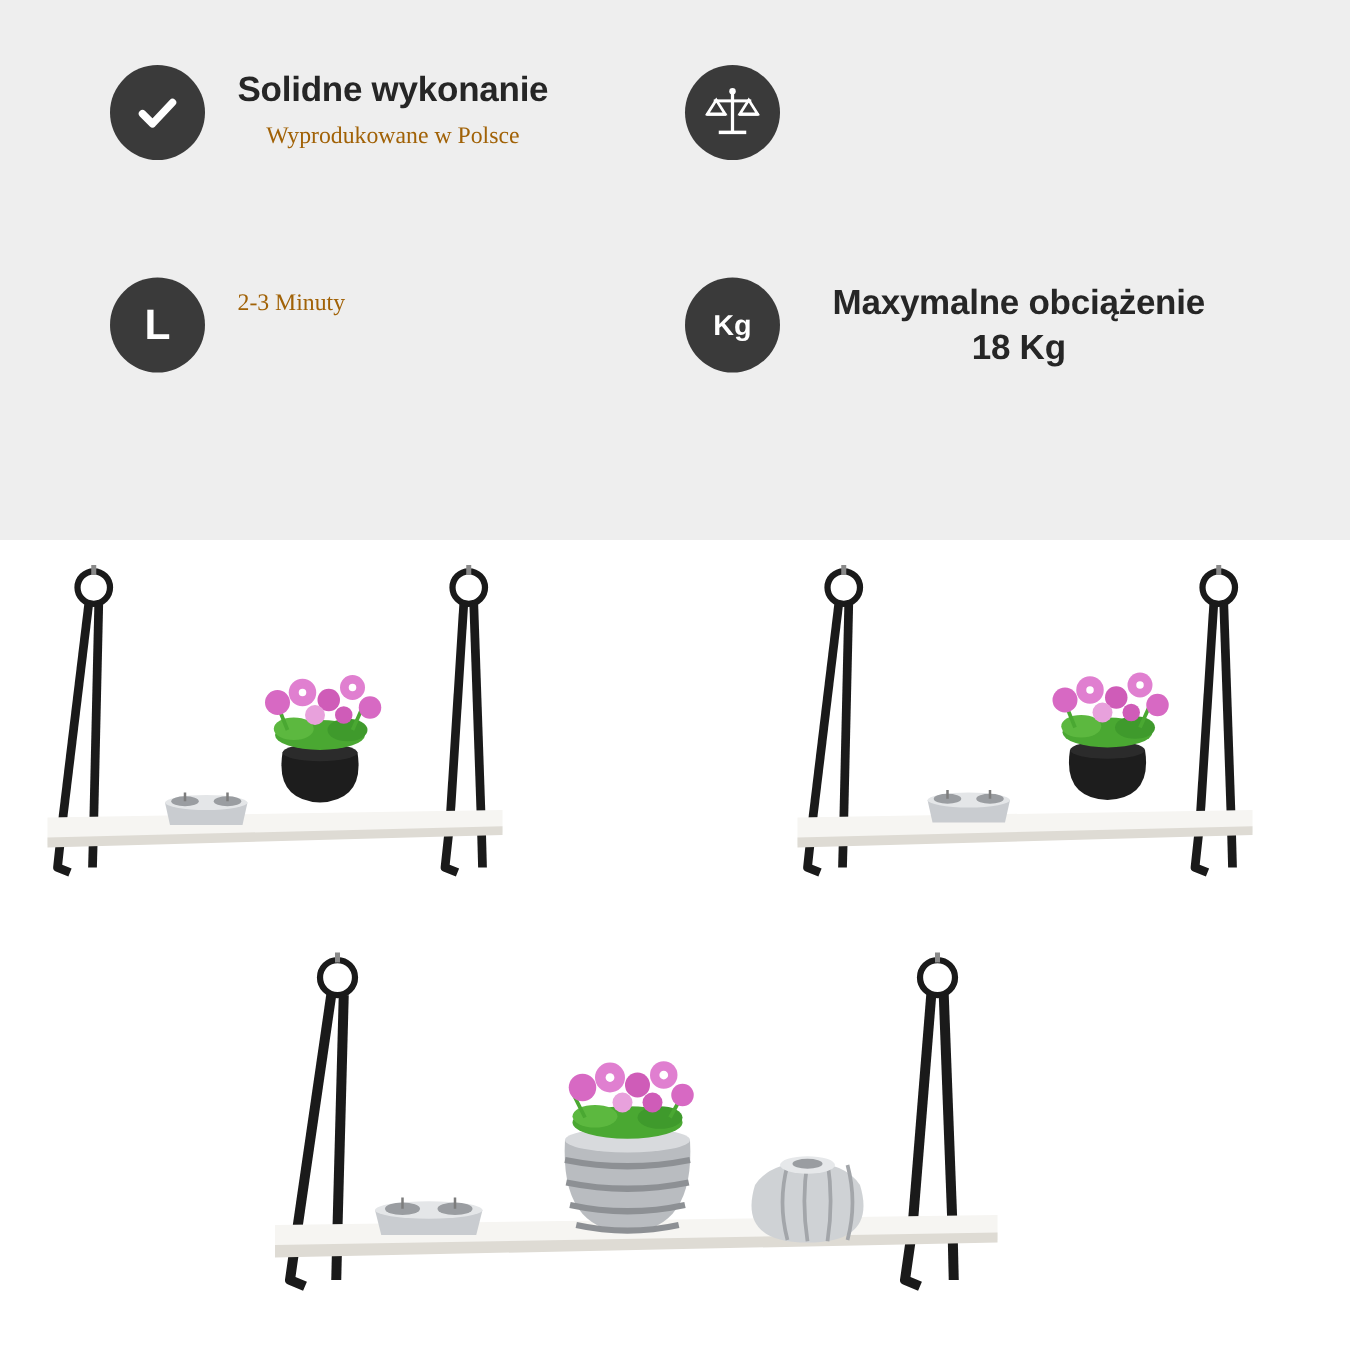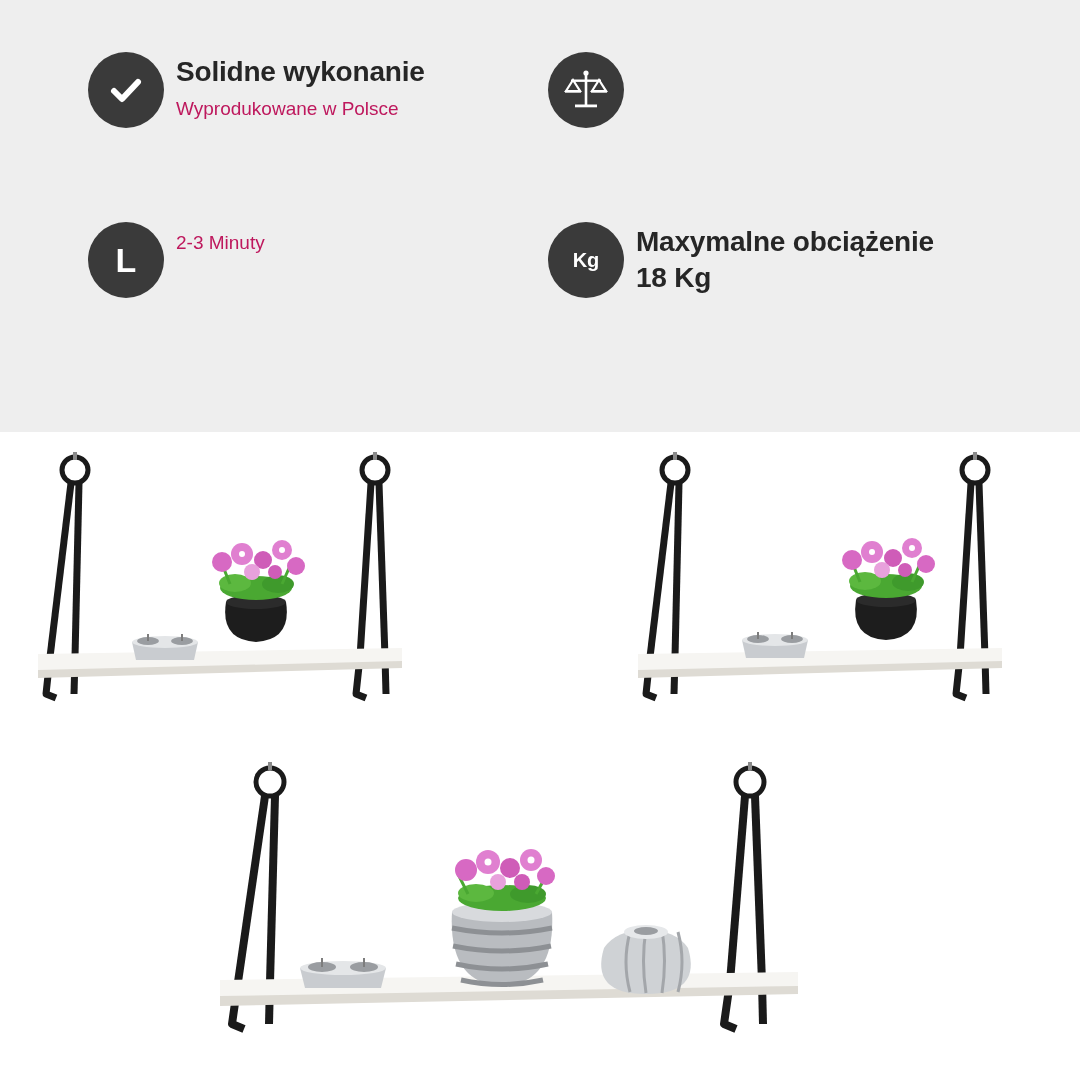--- a/index.html
+++ b/index.html
@@ -46,45 +46,47 @@
     width: 76px;
     height: 76px;
     border-radius: 50%;
     background: #3a3a3a;
     display: flex;
     align-items: center;
     justify-content: center;
     margin-top: 4px;
   }
   .feature-text {
-    margin-left: 12px;
+    margin-left: 26px;
     padding-top: 6px;
+    text-align: center;
   }
   .feature-title {
     font-size: 28px;
     font-weight: bold;
     color: #262626;
     line-height: 1.28;
     letter-spacing: -0.2px;
     max-width: 330px;
   }
   .feature-sub {
     font-size: 19px;
-    color: #be185d;
+    color: #a16207;
     margin-top: 8px;
     font-weight: normal;
+    font-family: Liberation Serif, serif;
   }
   .icon-letter {
     color: #ffffff;
     font-size: 34px;
     font-weight: bold;
     line-height: 1;
   }
   .icon-letter.small {
-    font-size: 20px;
+    font-size: 23px;
   }
 
   
   .photo-area {
     position: absolute;
     left: 0;
     top: 432px;
     width: 1080px;
     height: 648px;
     background: #ffffff;

